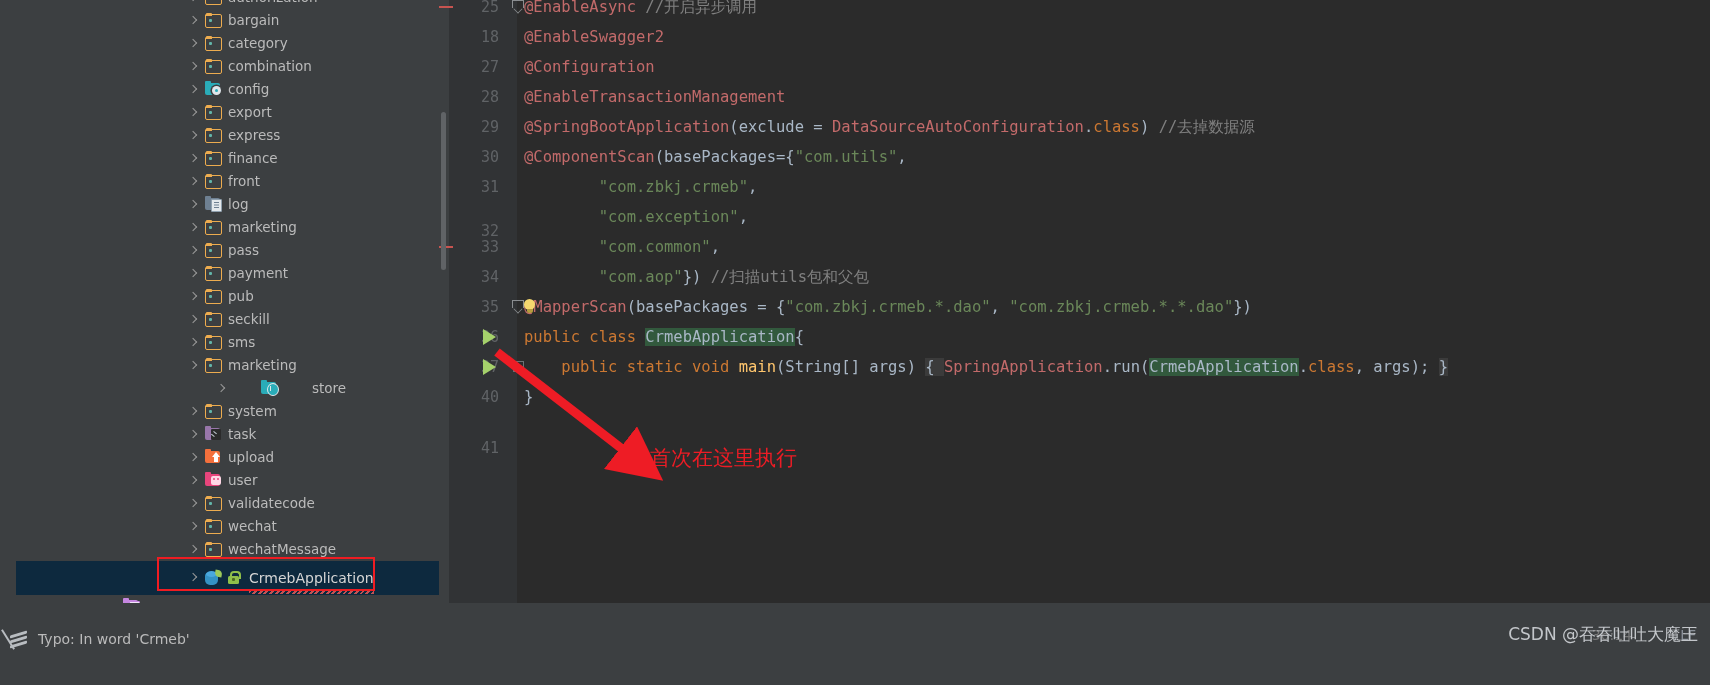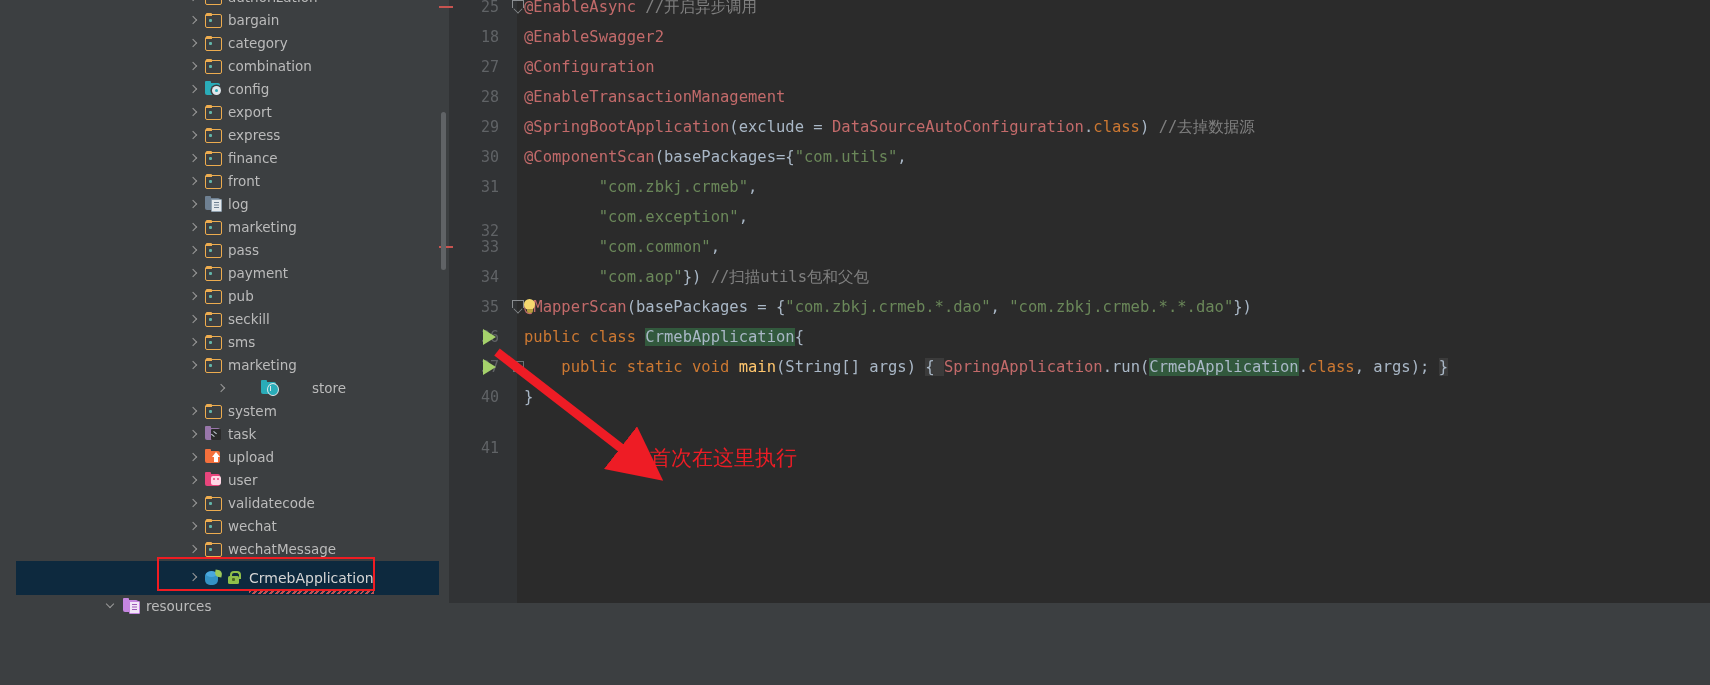--- a/index.html
+++ b/index.html
@@ -580,14 +580,29 @@
     <defs>
       <marker id="ah" markerWidth="6" markerHeight="6" refX="2.6" refY="3" orient="auto">
         <path d="M0,0 L6,3 L0,6 z" fill="#ee1c25"></path>
       </marker>
     </defs>
     <line x1="58" y1="352" x2="200" y2="462" stroke="#ee1c25" stroke-width="9" marker-end="url(#ah)"></line>
   </svg>
   <div id="anno-label" style="position:absolute;left:650px;top:444px;font-size:21px;color:#ee1c25;
               font-family:'DejaVu Sans','Liberation Sans',sans-serif;white-space:nowrap;">首次在这里执行</div>
 
+  <div id="statusbar">
+    <div id="status-line"></div>
+    <div id="status-text-row">
+      <div id="typo-icon">
+        <span class="s1"></span>
+          <span class="s2"></span>
+          <span class="s3"></span>
+          <span class="slash"></span>
+      </div>
+      <span>Typo: In word 'Crmeb'</span>
+    </div>
+    <div id="caret-pos">36:14</div>
+    <div id="line-sep">LF</div>
+    <div id="watermark">CSDN @吞吞吐吐大魔王</div>
+  </div>
 
 </div>
 
 </body></html>

